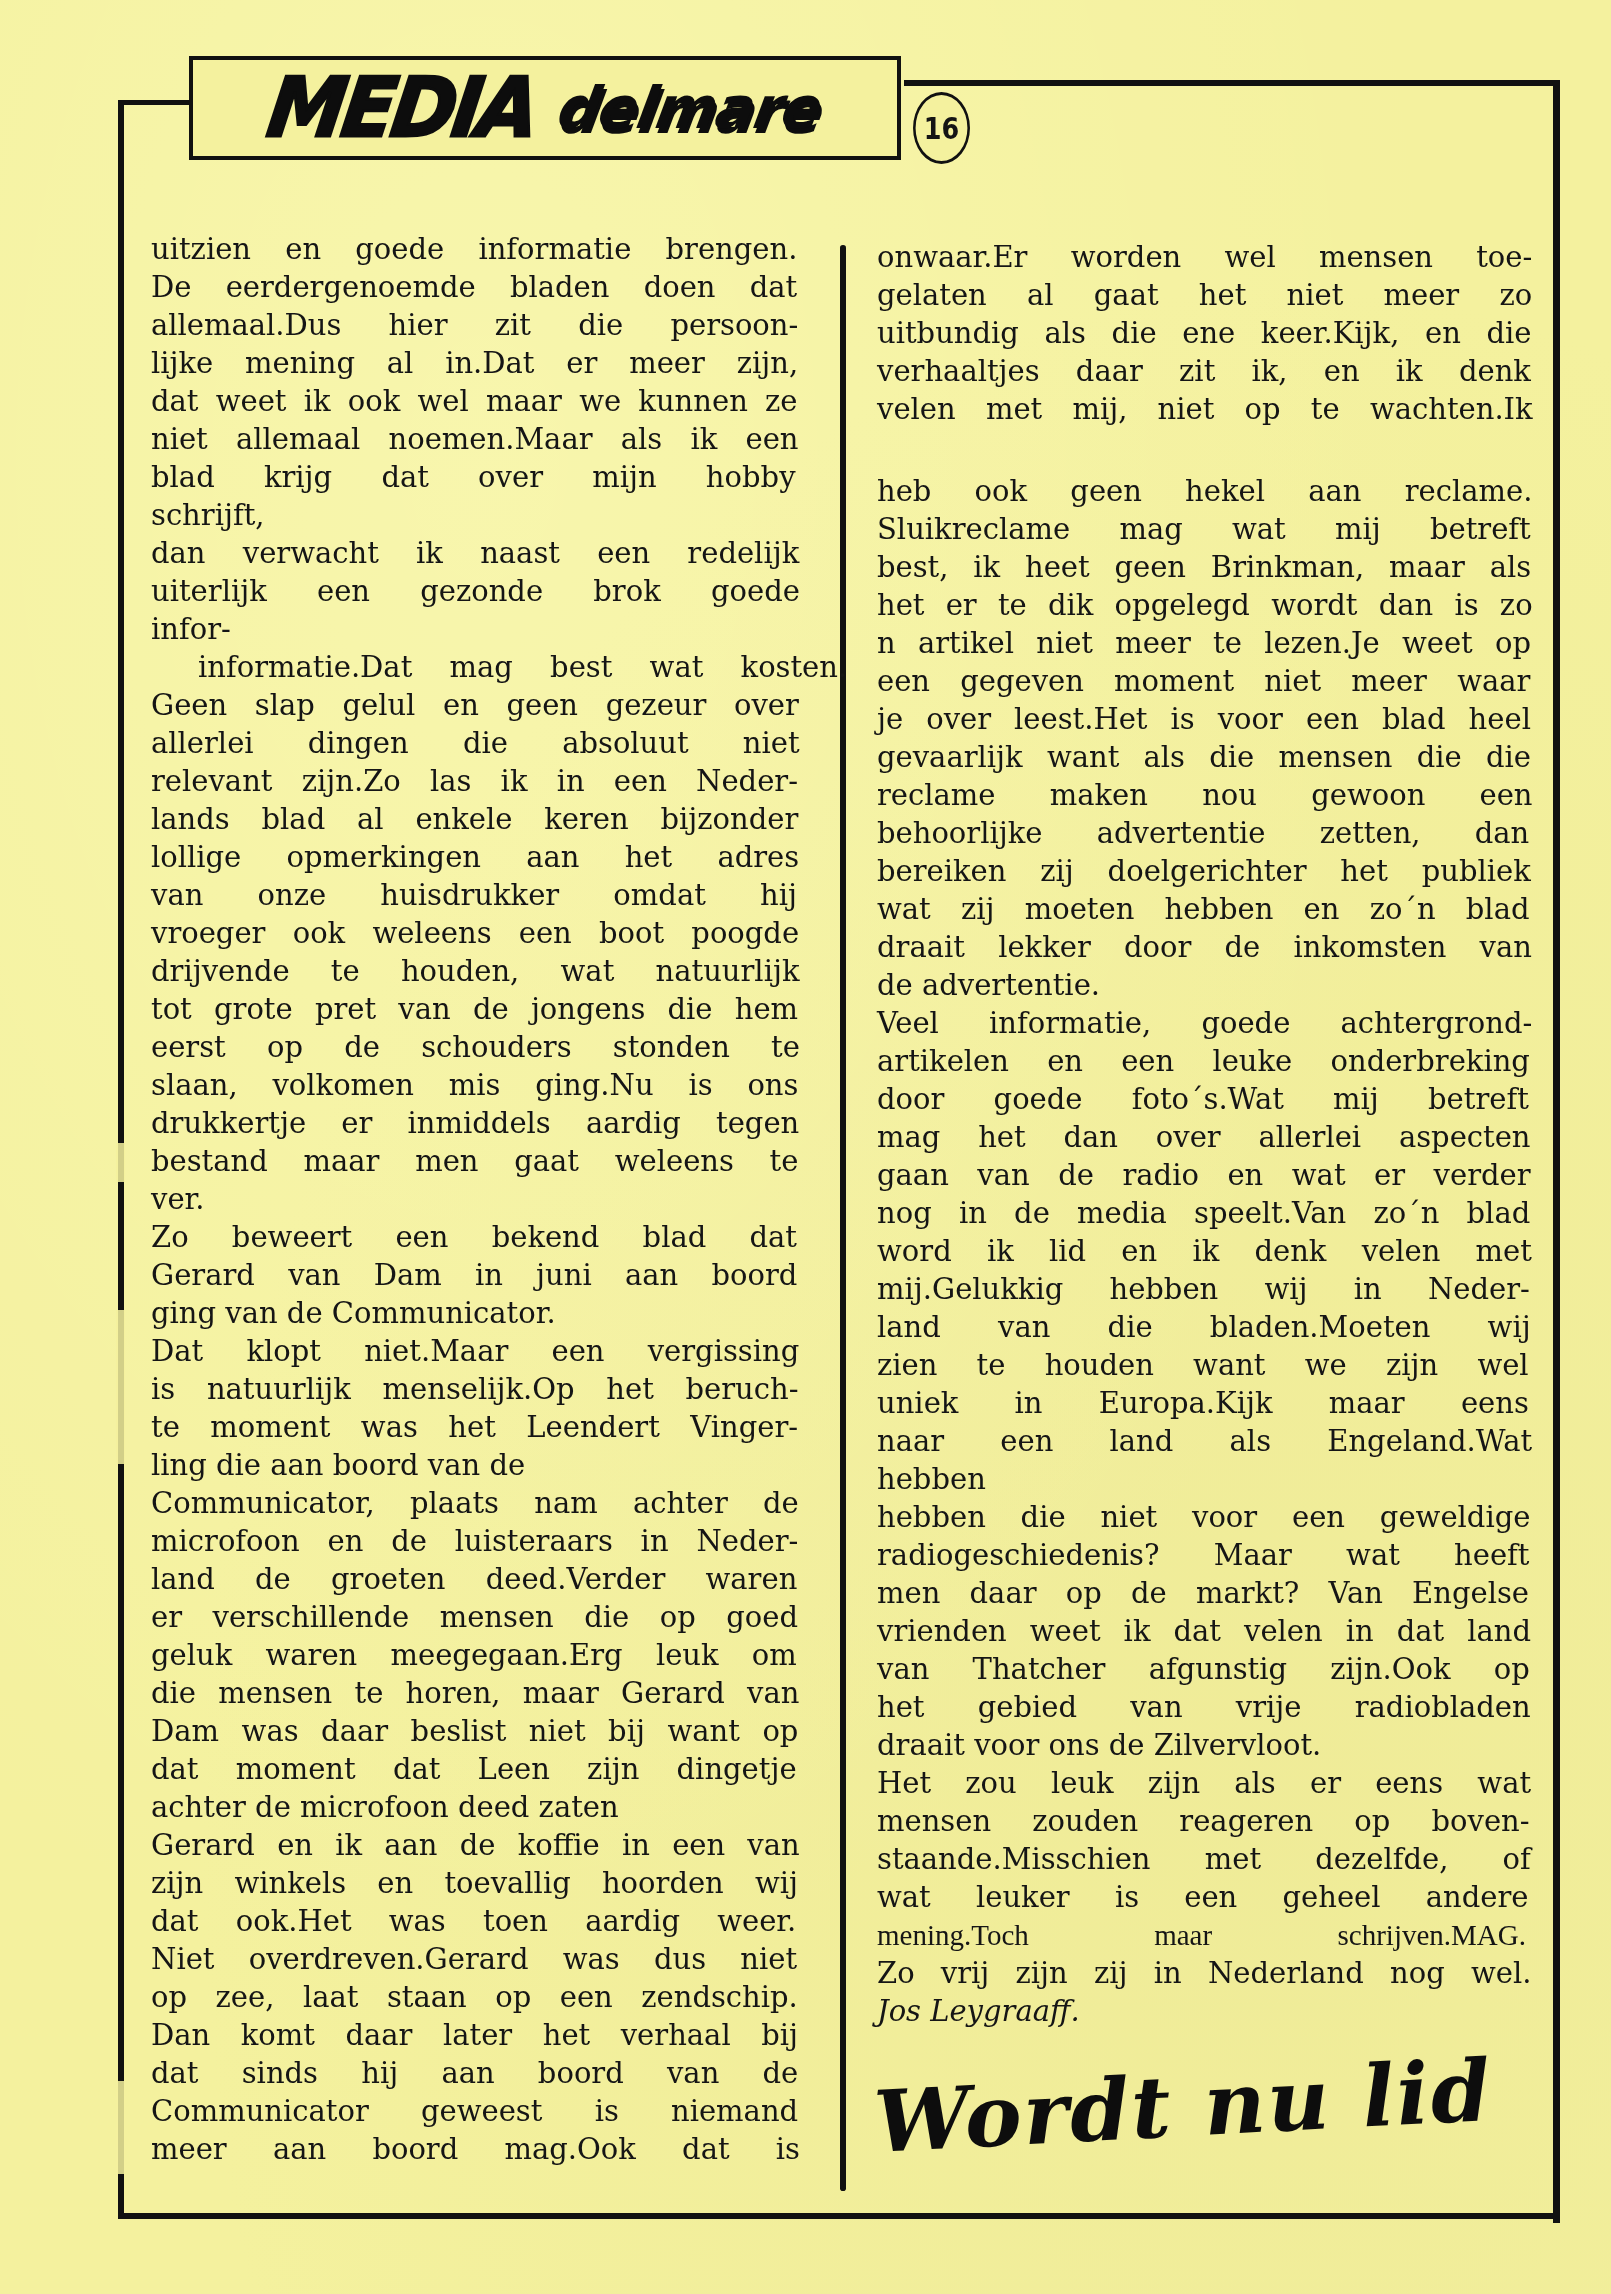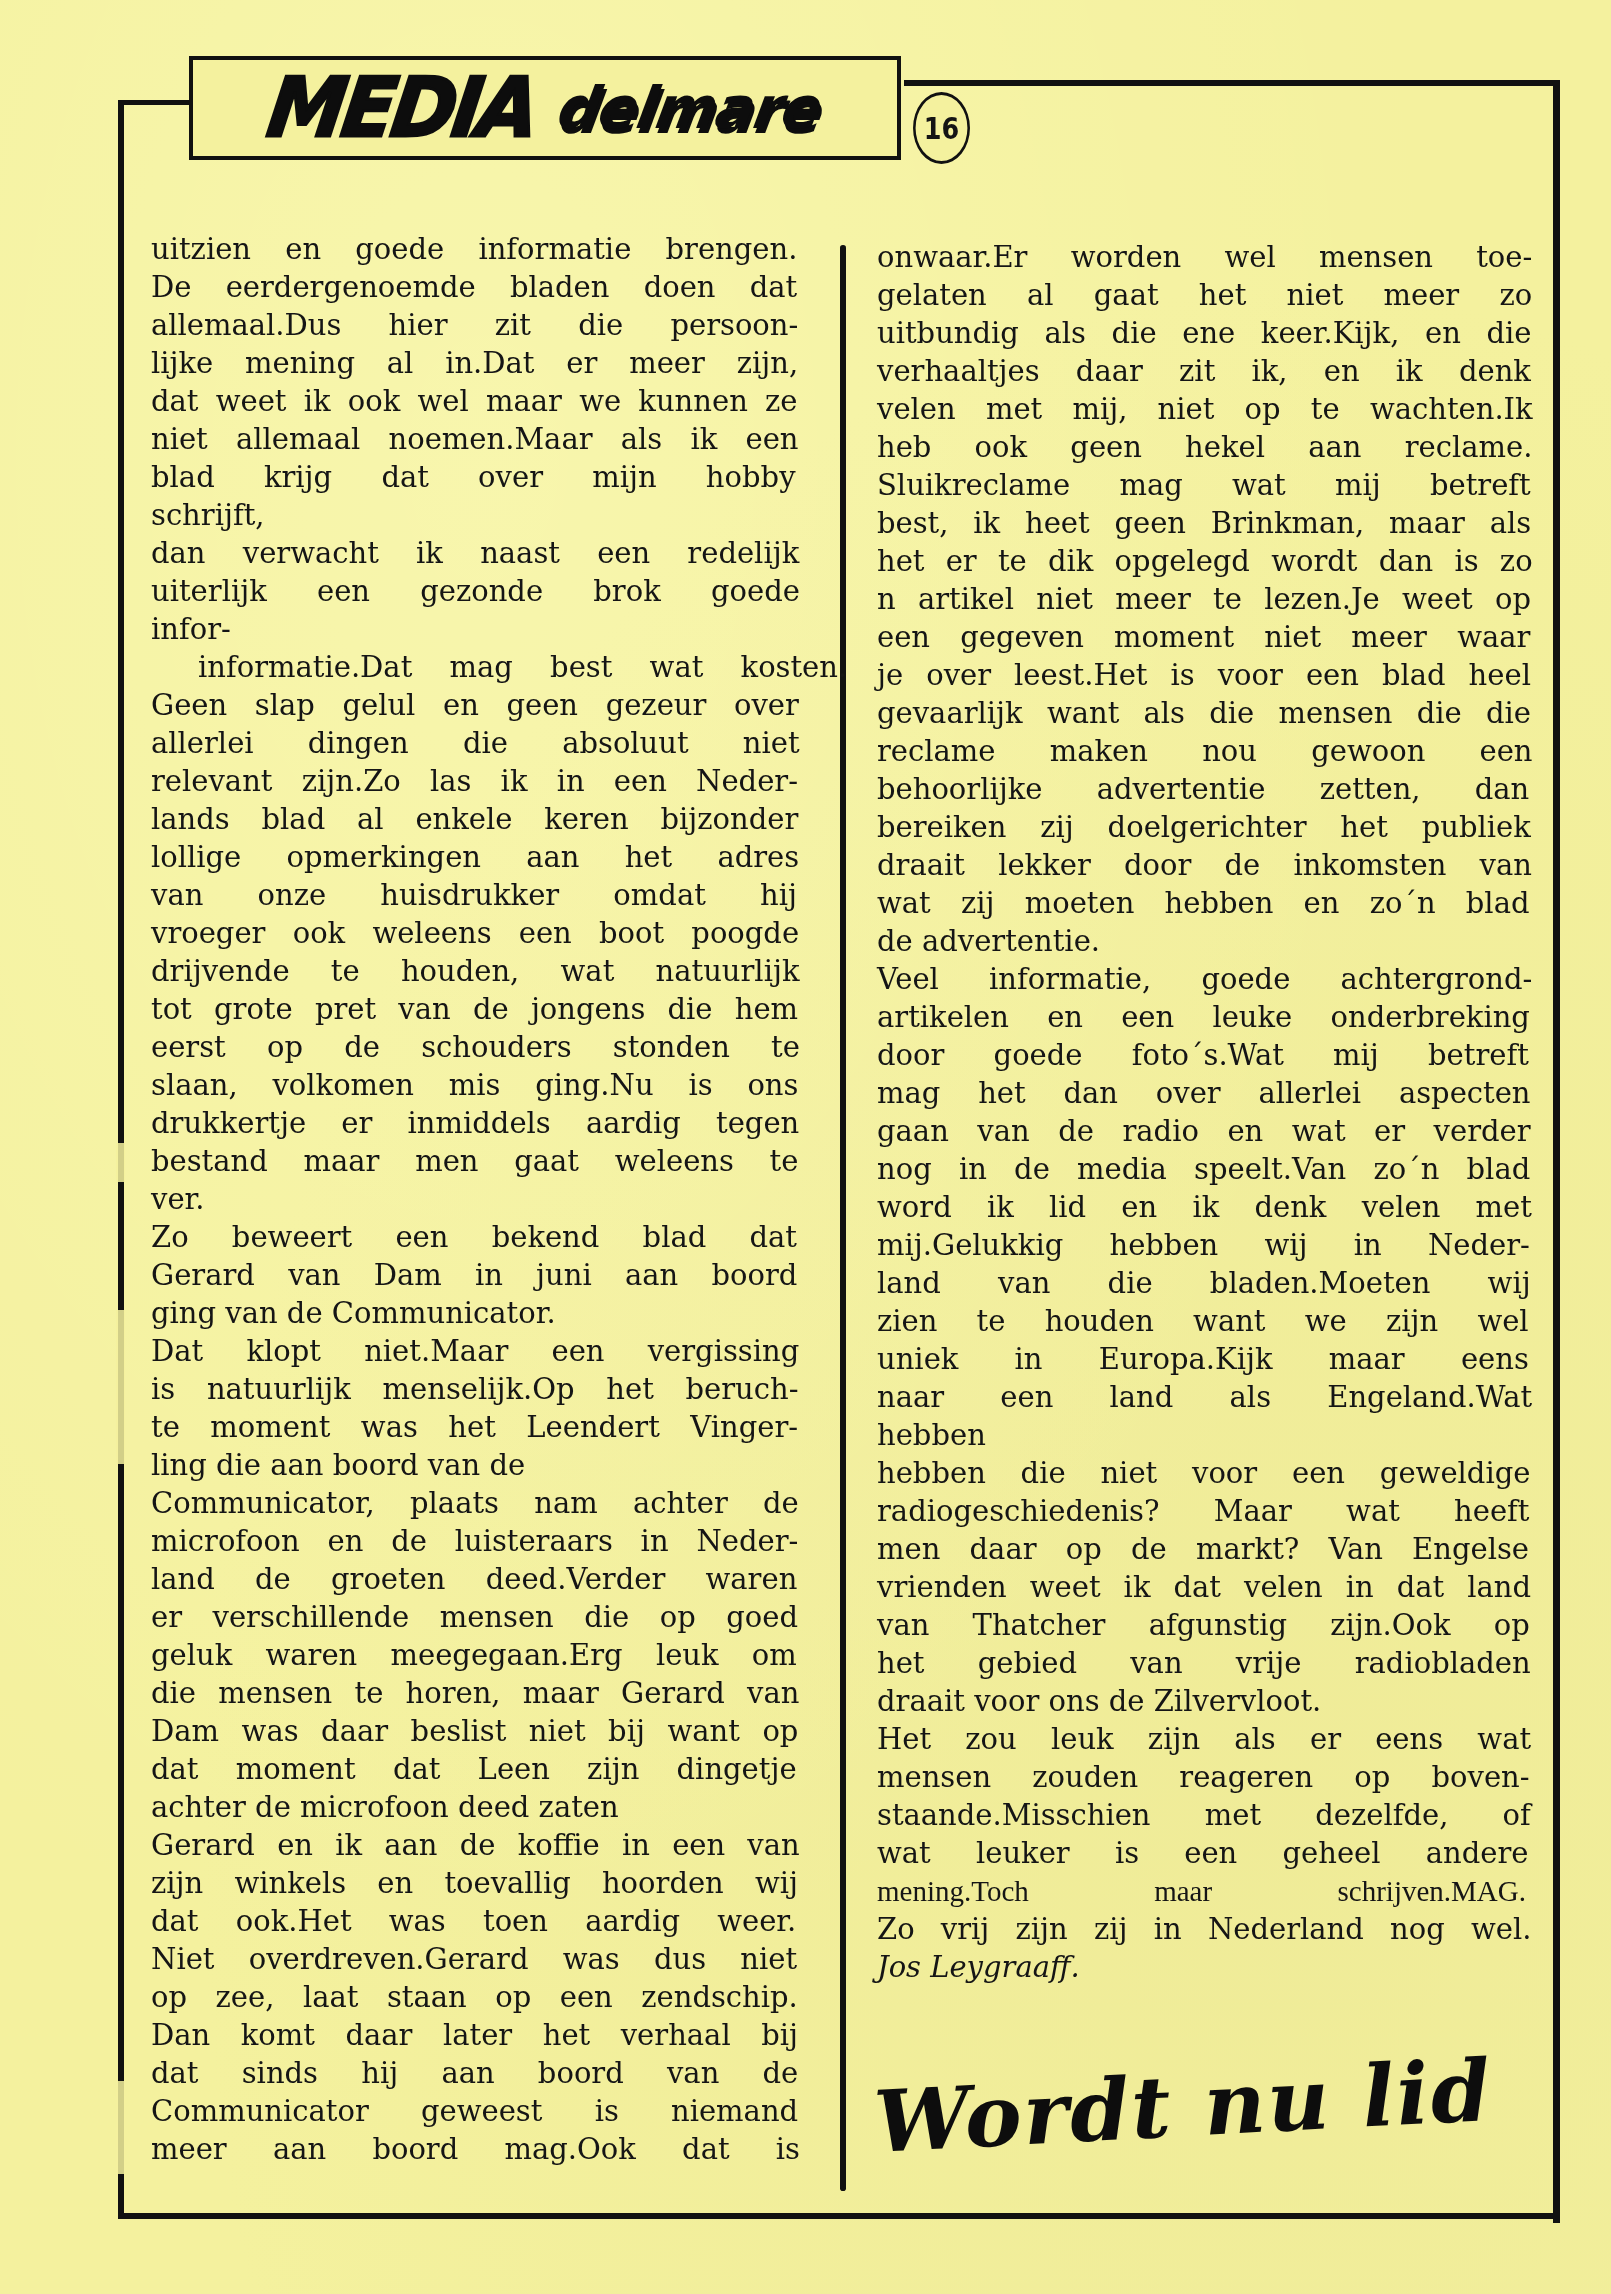--- a/index.html
+++ b/index.html
@@ -171,33 +171,33 @@
     <span class="line" style="display: block; word-spacing: 34px;">dat sinds hij aan boord van de</span>
     <span class="line" style="display: block; word-spacing: 43px;">Communicator geweest is niemand</span>
     <span class="line" style="display: block; word-spacing: 37px;">meer aan boord mag.Ook dat is</span>
   </div>
 <div class="col col-right" id="col-right">
     <span class="line" style="display: block; word-spacing: 34px;">onwaar.Er worden wel mensen toe-</span>
     <span class="line" style="display: block; word-spacing: 31px;">gelaten al gaat het niet meer zo</span>
     <span class="line" style="display: block; word-spacing: 16.4px;">uitbundig als die ene keer.Kijk, en die</span>
     <span class="line" style="display: block; word-spacing: 27px;">verhaaltjes daar zit ik, en ik denk</span>
     <span class="line" style="display: block; word-spacing: 21px;">velen met mij, niet op te wachten.Ik</span>
-    <span class="line" style="display: block; word-spacing: 34px;">heb ook geen hekel aan reclame.</span>
+    <span class="line" style="display: block; word-spacing: 34px; margin-top: 44px;">heb ook geen hekel aan reclame.</span>
     <span class="line" style="display: block; word-spacing: 40px;">Sluikreclame mag wat mij betreft</span>
     <span class="line" style="display: block; word-spacing: 15.6px;">best, ik heet geen Brinkman, maar als</span>
     <span class="line" style="display: block; word-spacing: 12px;">het er te dik opgelegd wordt dan is zo</span>
     <span class="line" style="display: block; word-spacing: 13px;">n artikel niet meer te lezen.Je weet op</span>
     <span class="line" style="display: block; word-spacing: 21px;">een gegeven moment niet meer waar</span>
     <span class="line" style="display: block; word-spacing: 13.8px;">je over leest.Het is voor een blad heel</span>
     <span class="line" style="display: block; word-spacing: 15px;">gevaarlijk want als die mensen die die</span>
     <span class="line" style="display: block; word-spacing: 45px;">reclame maken nou gewoon een</span>
     <span class="line" style="display: block; word-spacing: 45px;">behoorlijke advertentie zetten, dan</span>
     <span class="line" style="display: block; word-spacing: 24.6px;">bereiken zij doelgerichter het publiek</span>
+    <span class="line" style="display: block; word-spacing: 21px;">wat zij moeten hebben en zo´n blad</span>
     <span class="line" style="display: block; word-spacing: 24px;">draait lekker door de inkomsten van</span>
-    <span class="line" style="display: block; word-spacing: 21px;">wat zij moeten hebben en zo´n blad</span>
     <span class="line short">de advertentie.</span>
     <span class="line" style="display: block; word-spacing: 41px;">Veel informatie, goede achtergrond-</span>
     <span class="line" style="display: block; word-spacing: 29px;">artikelen en een leuke onderbreking</span>
     <span class="line" style="display: block; word-spacing: 40px;">door goede foto´s.Wat mij betreft</span>
     <span class="line" style="display: block; word-spacing: 28.6px;">mag het dan over allerlei aspecten</span>
     <span class="line" style="display: block; word-spacing: 19.3px;">gaan van de radio en wat er verder</span>
     <span class="line" style="display: block; word-spacing: 18px;">nog in de media speelt.Van zo´n blad</span>
     <span class="line" style="display: block; word-spacing: 26px;">word ik lid en ik denk velen met</span>
     <span class="line" style="display: block; word-spacing: 37px;">mij.Gelukkig hebben wij in Neder-</span>
     <span class="line" style="display: block; word-spacing: 48px;">land van die bladen.Moeten wij</span>

